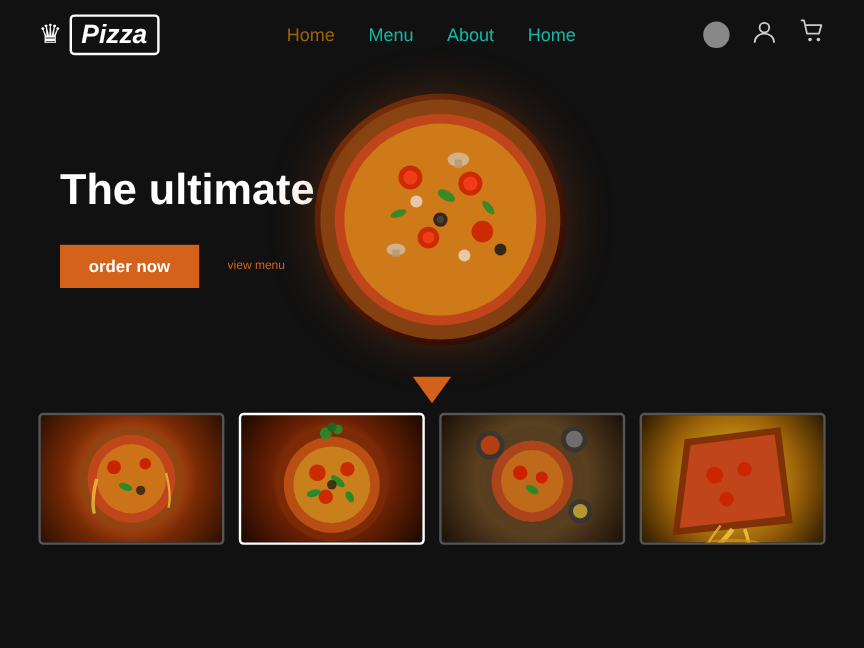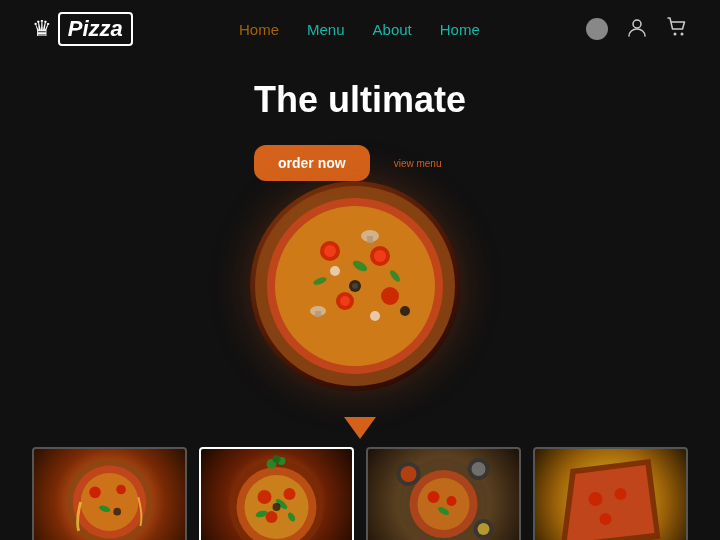--- a/index.html
+++ b/index.html
@@ -76,24 +76,22 @@
     .icon-cart {
       font-size: 20px;
       color: #ccc;
       cursor: pointer;
     }
 
     
     .hero {
       display: flex;
       align-items: center;
-      justify-content: space-between;
       padding: 20px 50px 10px 50px;
       position: relative;
-      flex-direction: column;
     }
     .hero-text {
       max-width: 350px;
     }
     .hero-title-line1 {
       font-size: 36px;
       font-weight: 700;
       color: #fff;
       line-height: 1.2;
     }
@@ -119,21 +117,21 @@
       display: flex;
       align-items: center;
       gap: 24px;
       margin-top: 24px;
     }
     .btn-order {
       background: #d4621a;
       color: #fff;
       border: none;
       padding: 10px 24px;
-      border-radius: 12px;
+      border-radius: 0;
       font-size: 14px;
       font-weight: 600;
       cursor: pointer;
     }
     .btn-view-menu {
       background: none;
       border: none;
       color: #d4621a;
       font-size: 10px;
       cursor: pointer;

